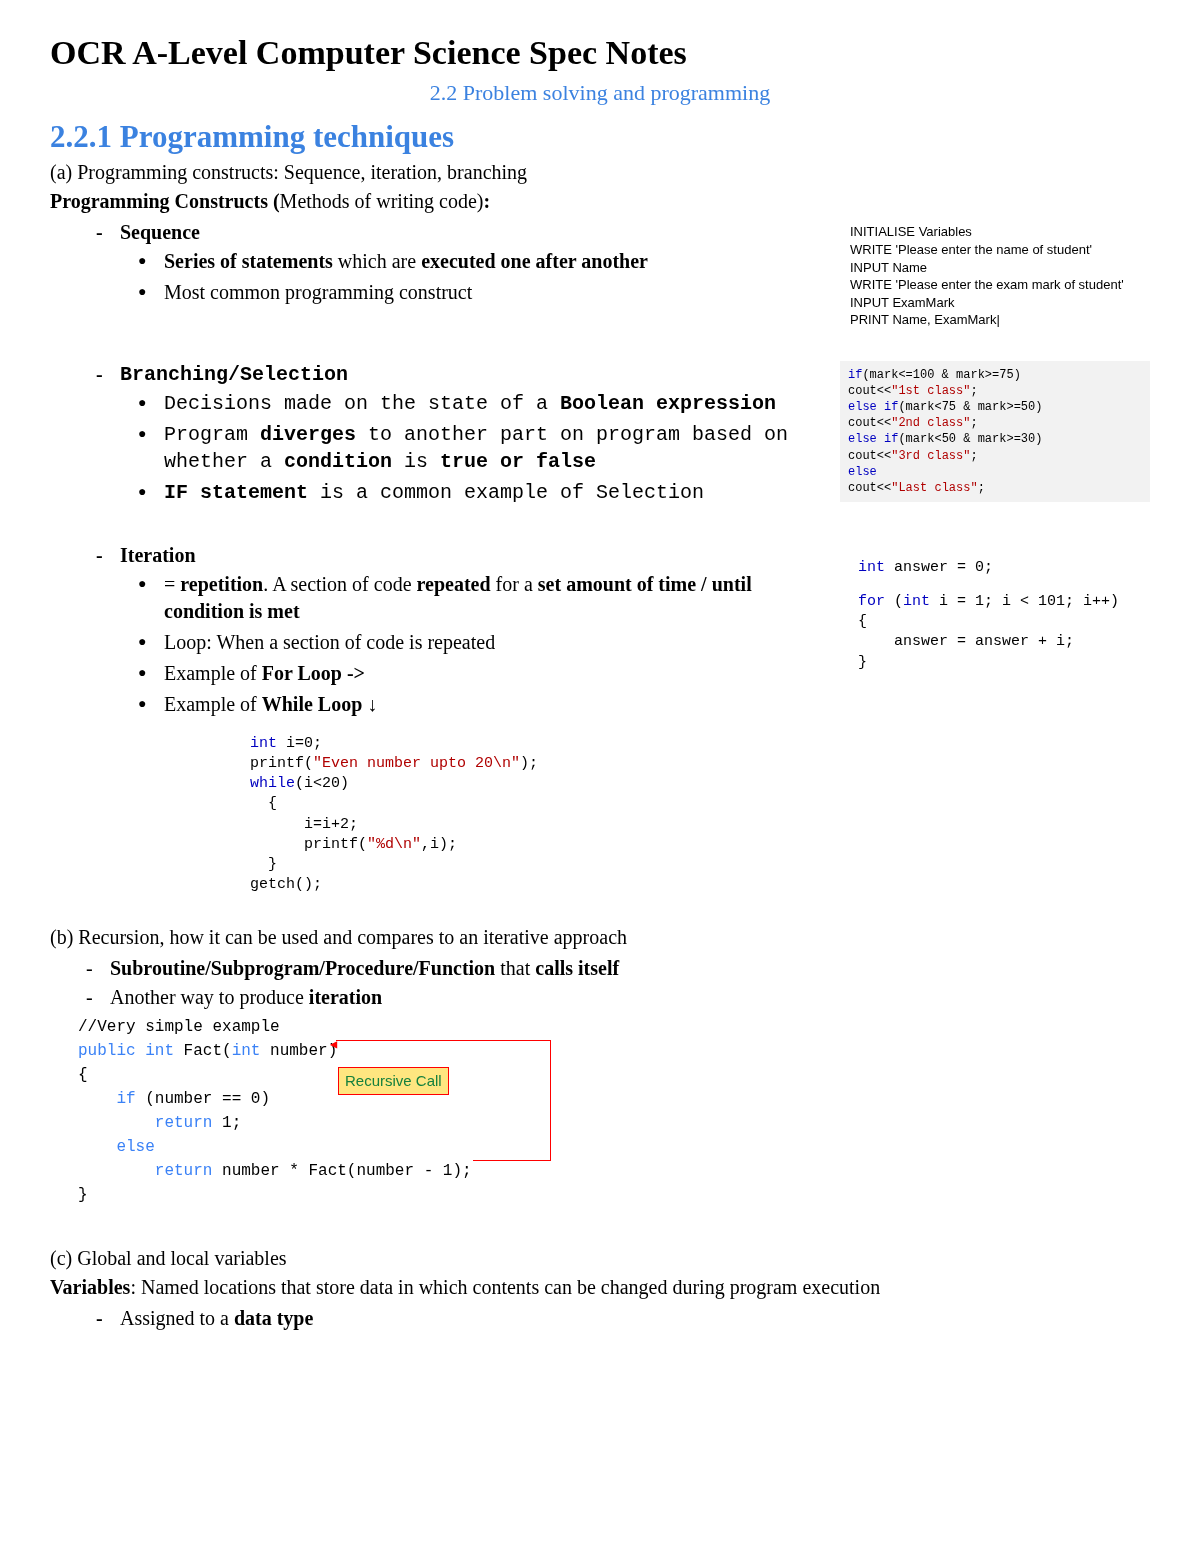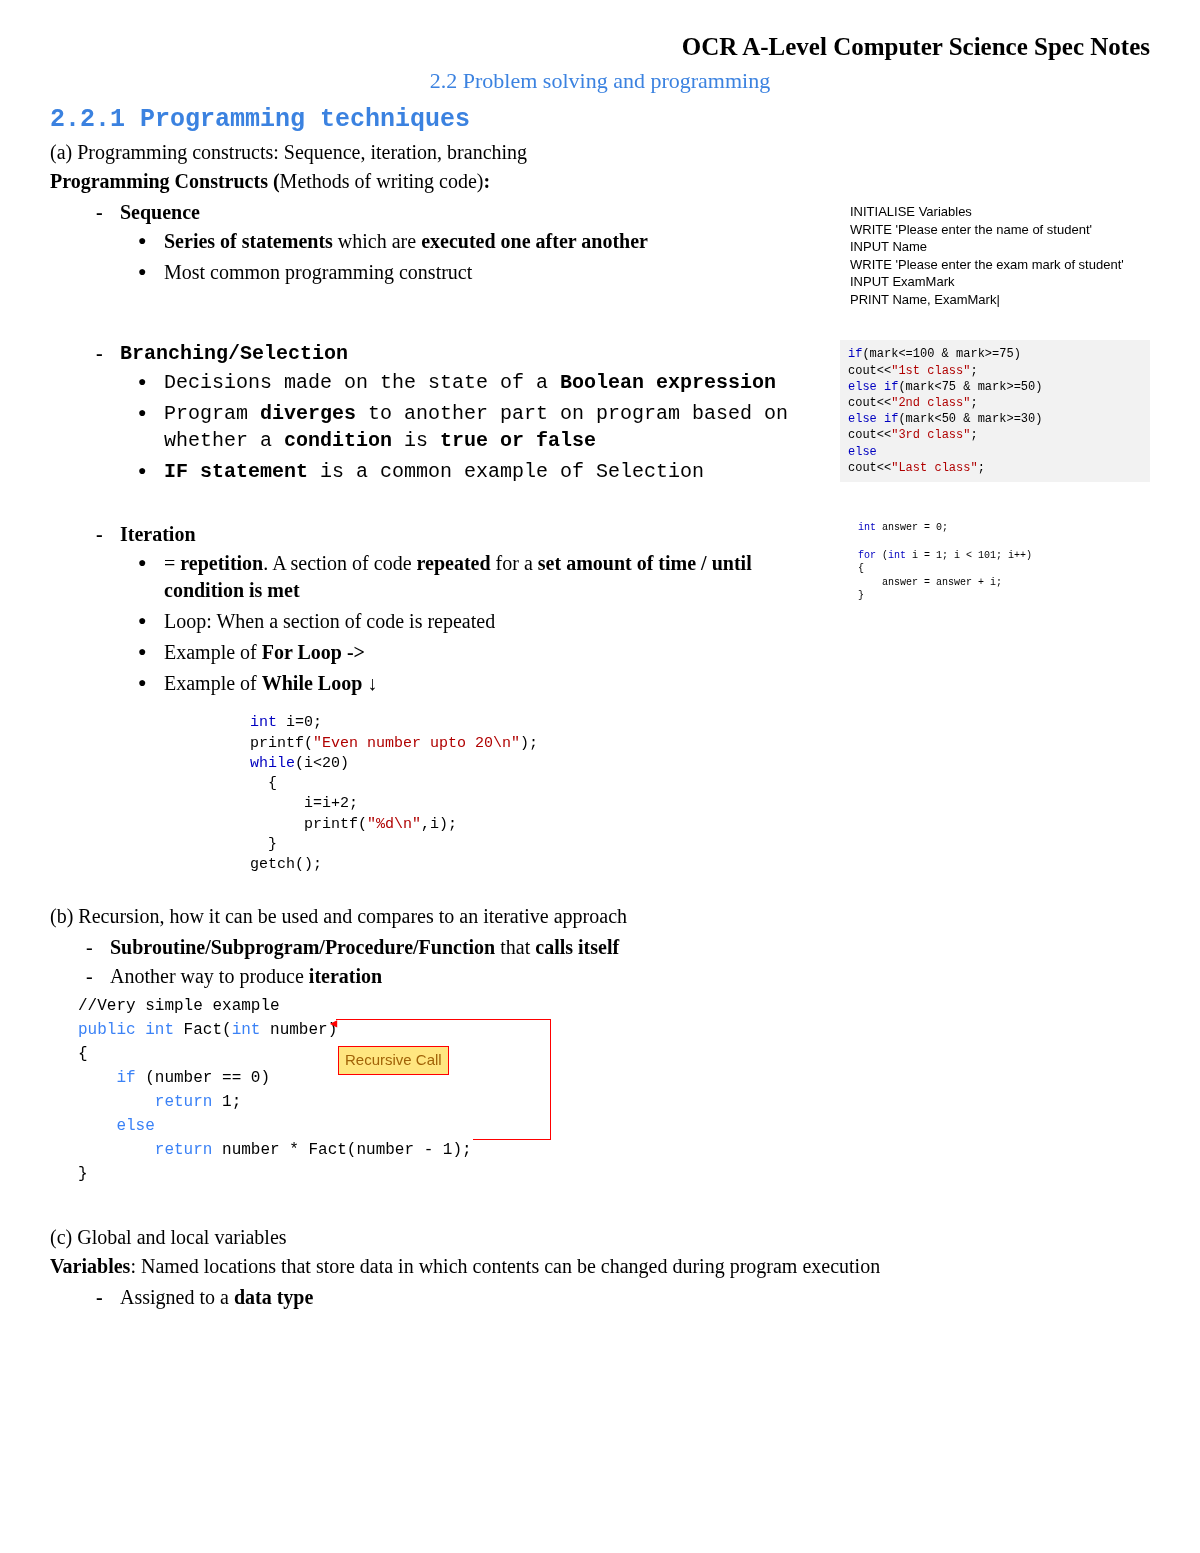--- a/index.html
+++ b/index.html
@@ -5,23 +5,23 @@
   * { margin: 0; padding: 0; box-sizing: border-box; }
   body {
     font-family: Georgia, 'Times New Roman', serif;
     background: #fff;
     width: 1200px;
     padding: 30px 50px 40px 50px;
     color: #000;
     font-size: 20px;
     line-height: 1.35;
   }
-  .title-main { text-align: right; font-weight: bold; font-size: 25px; }
+  .title-main { text-align: left; font-weight: bold; font-size: 34px; }
   .title-sub { text-align: center; color: #3b82e0; font-size: 22px; margin-top: 2px; margin-bottom: 8px; }
-  .h-section { color: #3b82e0; font-weight: bold; font-size: 25px; margin-top: 6px; margin-bottom: 2px; font-family: Liberation Mono, monospace; }
+  .h-section { color: #3b82e0; font-weight: bold; font-size: 31px; margin-top: 6px; margin-bottom: 2px; }
   .para { margin-bottom: 2px; }
   .bold { font-weight: bold; }
   .dash-list { list-style: none; padding-left: 70px; margin-top: 4px; }
   .dash-list > li { position: relative; padding-left: 0; margin-bottom: 2px; }
   .dash-list > li::before { content: "-"; position: absolute; left: -24px; font-weight: bold; }
   .dash-list.slim { padding-left: 60px; }
   .dash-list.slim > li::before { font-weight: normal; }
   .bullet-list { list-style: none; padding-left: 44px; margin-top: 2px; }
   .bullet-list > li { position: relative; padding-left: 0; margin-bottom: 4px; }
   .bullet-list > li::before { content: "●"; position: absolute; left: -26px; top: 4px; font-size: 14px; }
@@ -30,21 +30,21 @@
   .snip { font-family: 'Courier New', monospace; font-size: 12px; line-height: 1.35; }
   .snip-seq { font-family: Arial, sans-serif; font-size: 13px; line-height: 1.35; font-weight: normal; width: 300px; padding-top: 4px; }
   .snip-branch { width: 310px; padding-top: 4px; background: #f2f2f2; padding: 6px 6px 6px 8px; }
   .snip-iter { width: 300px; padding-top: 0; padding-left: 8px; }
   .snip-while { padding-left: 130px; margin-top: 12px; font-size: 15px; }
   .kw { color: #0000c0; }
   .str { color: #b00000; }
   .kw2 { color: #3b82f6; }
   .comm { color: #000000; }
   .recursion-box { position: relative; font-family: 'Courier New', monospace; font-size: 16px; line-height: 1.5; margin: 4px 0 12px 28px;}
-  .tag-box { position: absolute; left: 260px; top: 52px; border: 1px solid red; background: #ffe680; color: #a16207; font-family: Arial, sans-serif; font-size: 15px; padding: 2px 6px; z-index: 2; }
+  .tag-box { position: absolute; left: 260px; top: 52px; border: 1px solid red; background: #ffe680; color: #15803d; font-family: Arial, sans-serif; font-size: 15px; padding: 2px 6px; z-index: 2; }
   .red-frame { position: absolute; border: 1.5px solid red; width: 215px; height: 120px; left: 258px; top: 25px; border-left: none; border-bottom: none;}
   .red-frame-bottom { position: absolute; border-bottom: 1.5px solid red; left: 395px; top: 145px; width: 78px; }
   .arrowhead { position: absolute; left: 252px; top: 21px; color: red; font-size: 12px; }
   .gap { height: 26px; }
 </style>
 </head>
 <body>
 
 <div class="title-main">OCR A-Level Computer Science Spec Notes</div>
 <div class="title-sub">2.2 Problem solving and programming</div>
@@ -127,21 +127,21 @@
           </li>
           <li>Loop: When a section of code is repeated</li>
           <li>
             <span>Example of </span><span class="bold">For Loop -&gt;</span>
           </li>
           <li>
             <span>Example of </span><span class="bold">While Loop</span><span> ↓</span>
           </li>
         </ul>
       </div>
-      <div class="snip snip-iter" style="font-size:10px; ">
+      <div class="snip snip-iter" style="font-size:15px; margin-top:16px;">
         <div><span class="kw">int</span><span> answer = 0;</span></div>
         <div style="height:14px;"></div>
         <div><span class="kw">for</span><span> (</span><span class="kw">int</span><span> i = 1; i &lt; 101; i++)</span></div>
         <div>{</div>
         <div style="white-space:pre;">    answer = answer + i;</div>
         <div>}</div>
       </div>
     </div>
     <div class="snip snip-while">
       <div><span class="kw">int</span><span> i=0;</span></div>

